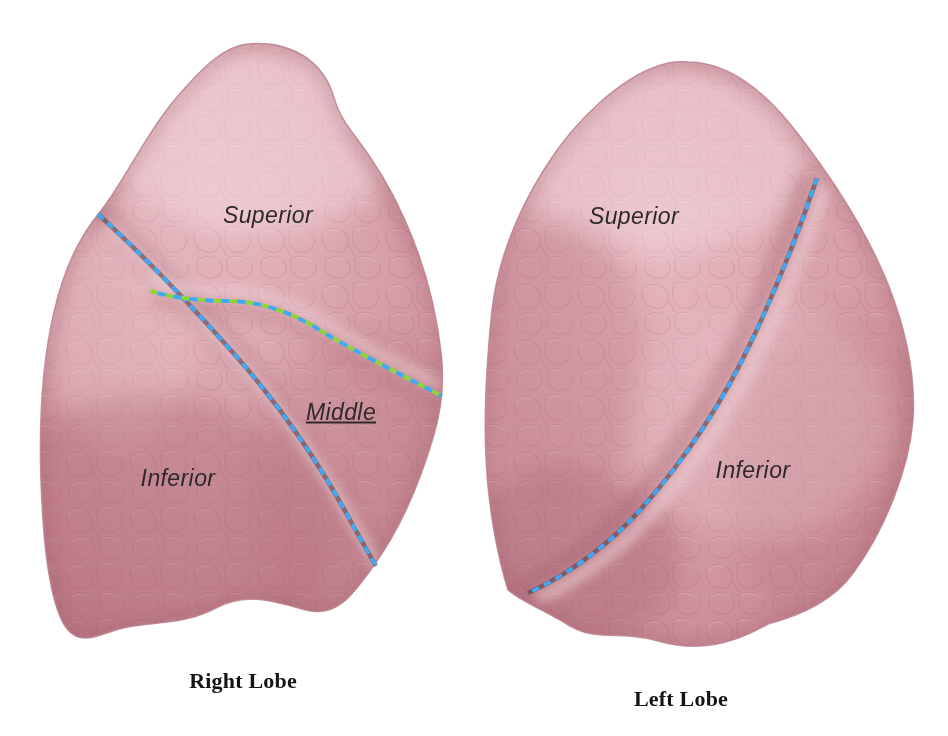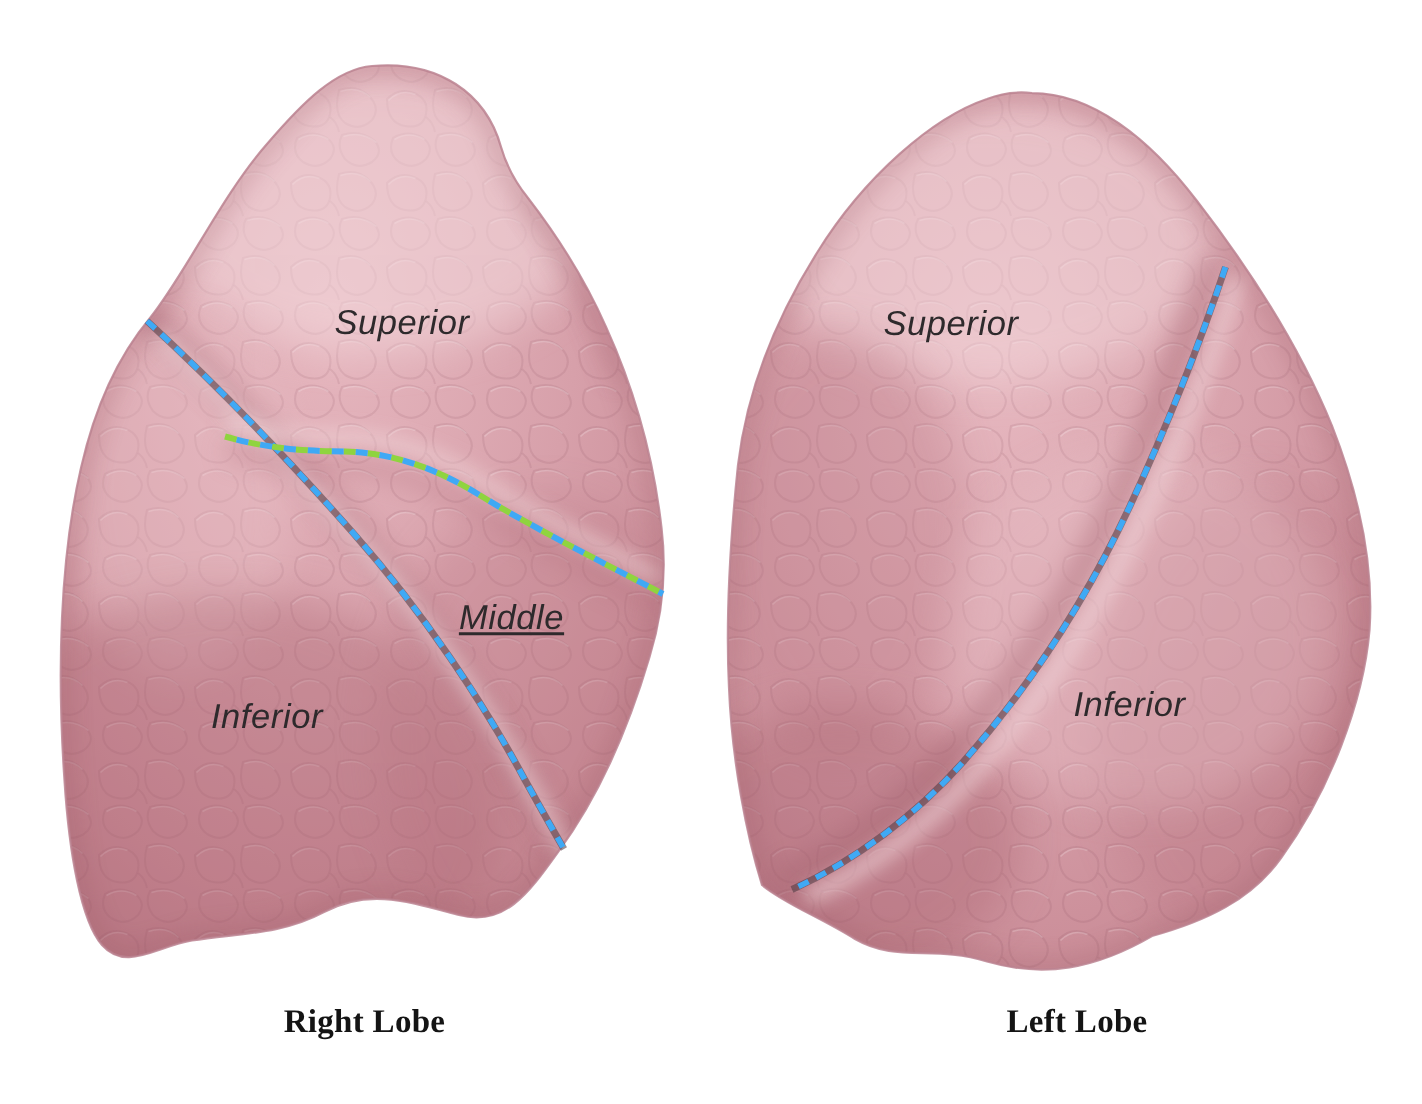--- a/index.html
+++ b/index.html
@@ -174,15 +174,15 @@
   </svg>
 
   <div class="lobe-label" style="left:268px;top:215px;">Superior</div>
   <div class="lobe-label" style="left:341px;top:412px;text-decoration:underline;">Middle</div>
   <div class="lobe-label" style="left:178px;top:478px;">Inferior</div>
 
   <div class="lobe-label" style="left:634px;top:216px;">Superior</div>
   <div class="lobe-label" style="left:753px;top:470px;">Inferior</div>
 
   <div class="caption" style="left:243px;top:681px;">Right Lobe</div>
-  <div class="caption" style="left:681px;top:681px;margin-left:37px;">Left Lobe</div>
+  <div class="caption" style="left:681px;top:699px;">Left Lobe</div>
 
 </div>
 
 </body></html>

